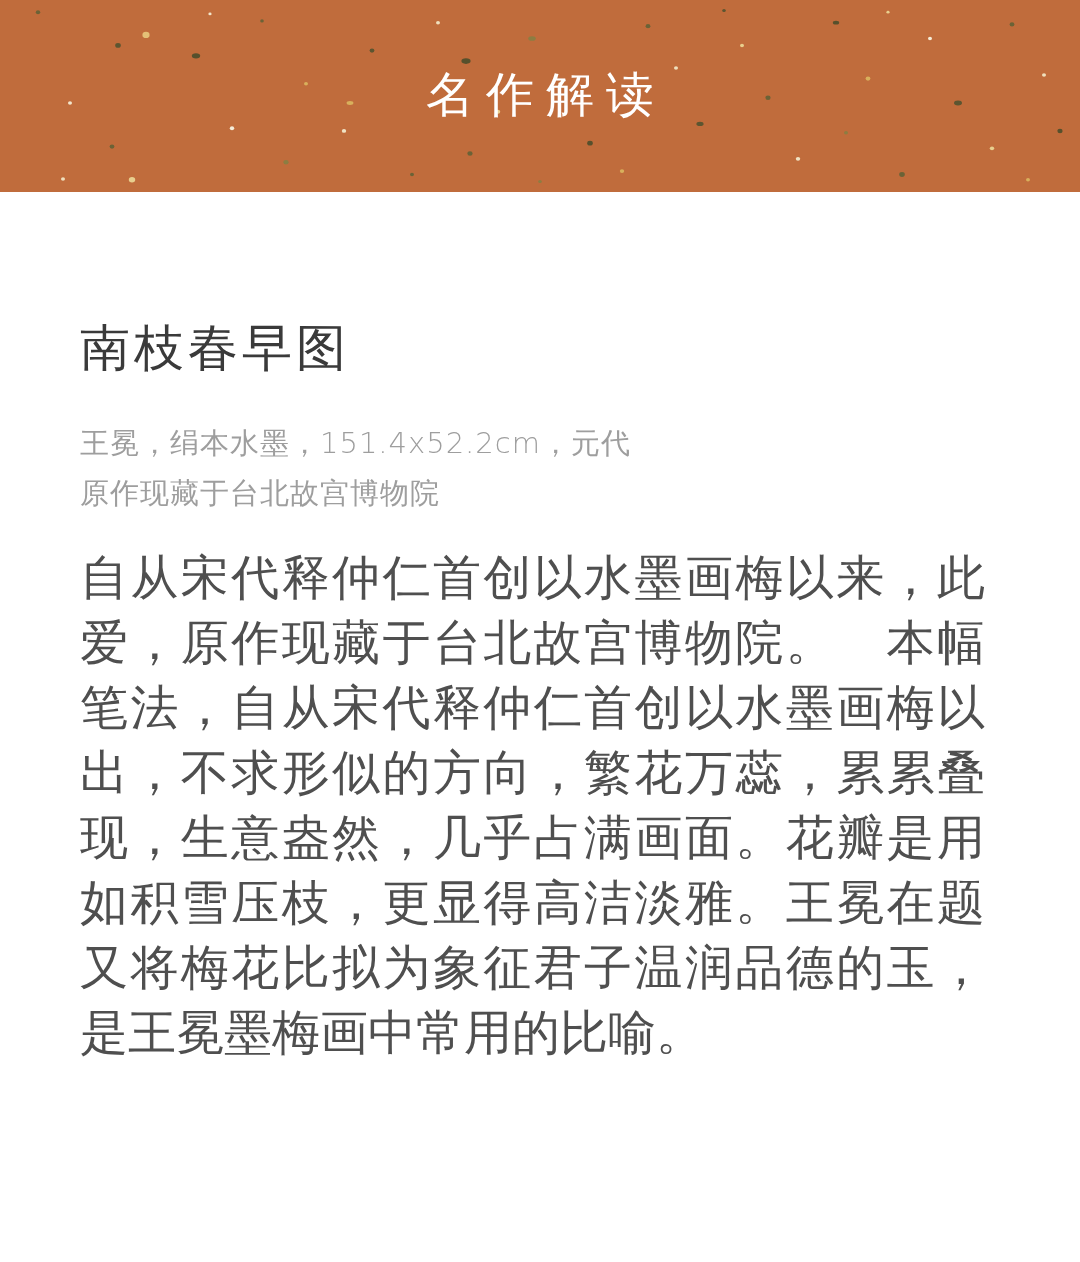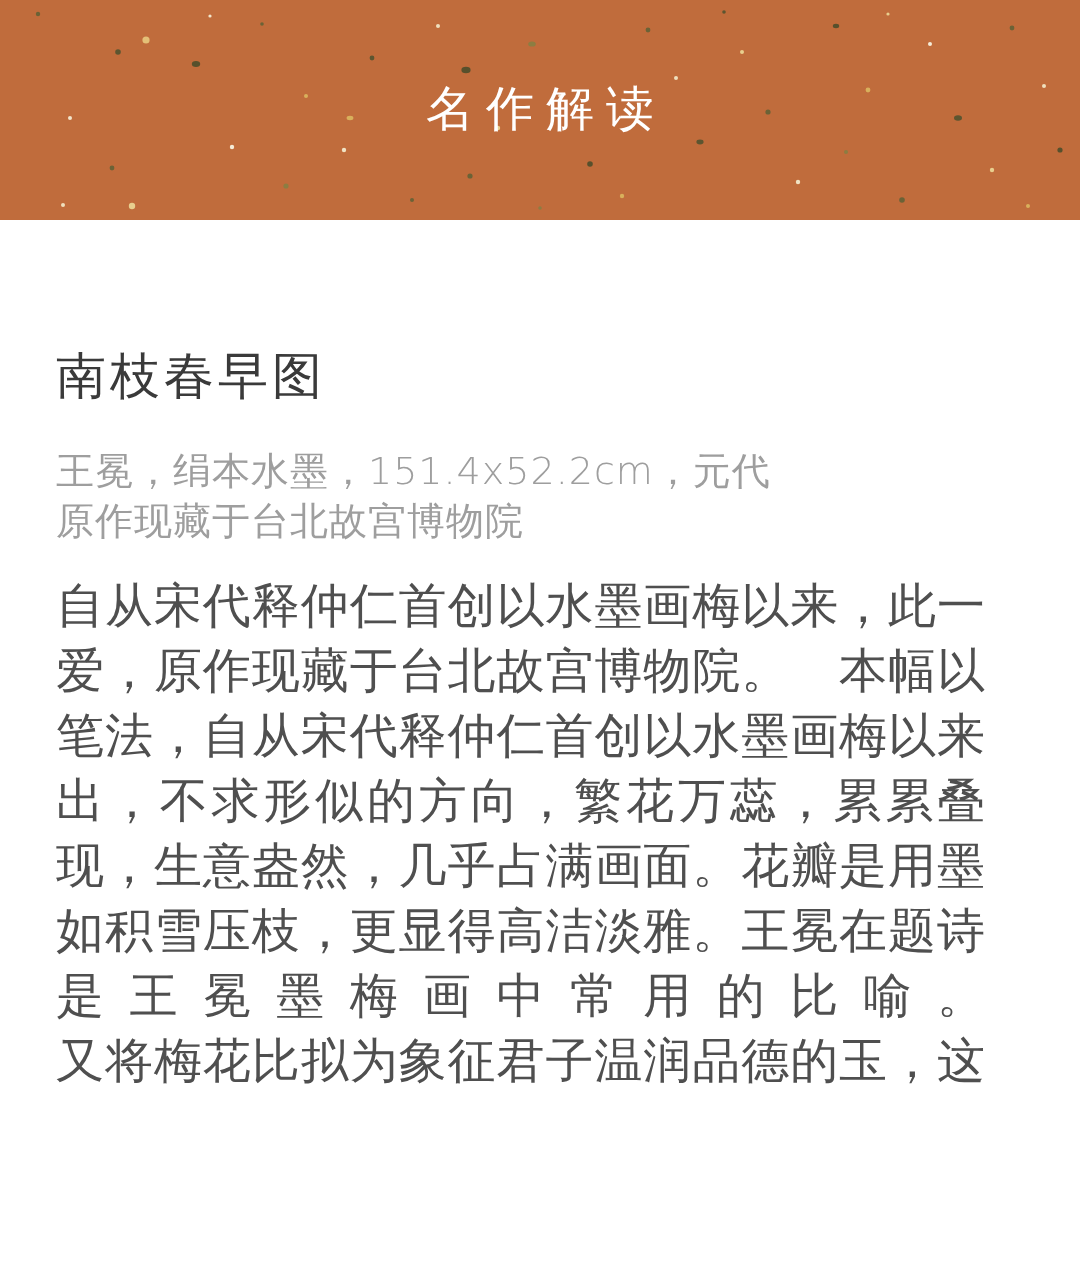--- a/index.html
+++ b/index.html
@@ -10,21 +10,21 @@
   body {
     width: 1080px;
     height: 1262px;
     font-family: "DejaVu Sans", sans-serif;
     overflow: hidden;
   }
   
   .header {
     position: relative;
     width: 1080px;
-    height: 220px;
+    height: 192px;
     background: #C06C3C;
     overflow: hidden;
   }
   .speckles {
     position: absolute;
     left: 0; top: 0;
     width: 100%; height: 100%;
     display: block;
   }
   .header-title {
@@ -35,33 +35,33 @@
     margin: 0;
     text-align: center;
     color: #FFFFFF;
     font-size: 48px;
     font-weight: 400;
     letter-spacing: 12px;
     text-indent: 12px; 
   }
   
   .article {
-    padding: 131px 95px 0 56px;
+    padding: 131px 95px 0 80px;
   }
   .article-title {
     margin: 0;
     font-size: 50px;
     line-height: 50px;
     letter-spacing: 4px;
     font-weight: 500;
     color: #3a3a3a;
   }
   .meta {
     margin-top: 45px;
-    font-size: 38px;
+    font-size: 29px;
     line-height: 50px;
     font-weight: 300;
     color: #9e9e9e;
     letter-spacing: 1px;
   }
   .para {
     margin-top: 27px;
     font-size: 48px;
     line-height: 65px;
     font-weight: 300;
@@ -139,16 +139,16 @@
     <div>原作现藏于台北故宫博物院</div>
   </div>
 
   <div class="para">
     <div class="line">自从宋代释仲仁首创以水墨画梅以来，此一讲</div>
     <div class="line">爱，原作现藏于台北故宫博物院。　本幅以飞白</div>
     <div class="line">笔法，自从宋代释仲仁首创以水墨画梅以来</div>
     <div class="line">出，不求形似的方向，繁花万蕊，累累叠</div>
     <div class="line">现，生意盎然，几乎占满画面。花瓣是用墨线</div>
     <div class="line">如积雪压枝，更显得高洁淡雅。王冕在题诗中</div>
+    <div class="line">又将梅花比拟为象征君子温润品德的玉，这也</div>
     <div class="line">是王冕墨梅画中常用的比喻。</div>
-    <div class="line">又将梅花比拟为象征君子温润品德的玉，这也</div>
   </div>
 </div>
 
 </body></html>

